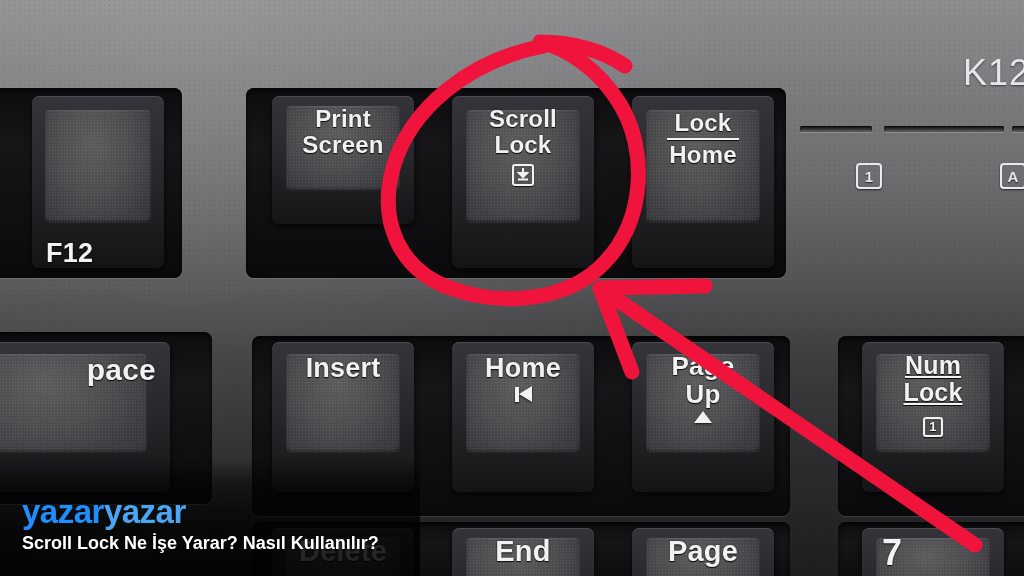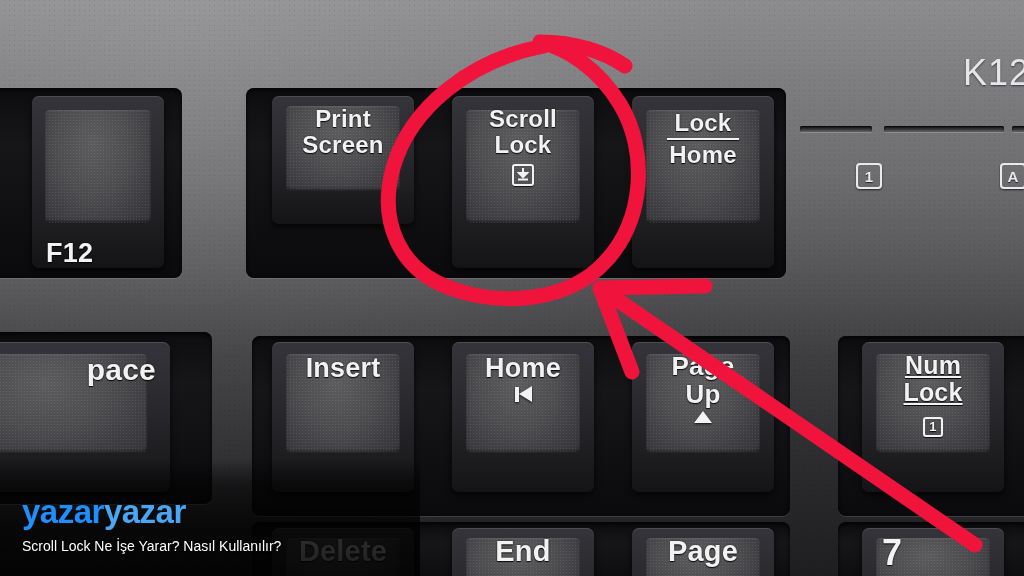--- a/index.html
+++ b/index.html
@@ -143,21 +143,21 @@
     background:linear-gradient(180deg, rgba(0,0,0,0) 0%, rgba(0,0,0,.52) 22%, rgba(0,0,0,.80) 58%, rgba(0,0,0,.88) 100%);
   }
   .wm-logo{
     position:absolute; left:22px; bottom:48px;
     font-size:33px; line-height:1; white-space:nowrap;
   }
   .wm-logo .b{ color:#1f8fff; font-weight:bold; letter-spacing:-.5px; }
   .wm-logo .y{ color:#4aa6f5; font-weight:bold; letter-spacing:-.5px; }
   .wm-tag{
     position:absolute; left:22px; bottom:22px;
-    color:#ffffff; font-size:14px; font-weight:normal; white-space:nowrap;
+    color:#ffffff; font-size:18px; font-weight:bold; white-space:nowrap;
     text-shadow:0 1px 2px rgba(0,0,0,.9);
   }
 </style>
 </head>
 <body>
 
 <div id="stage">
 
   <div class="chassis"></div>
 

